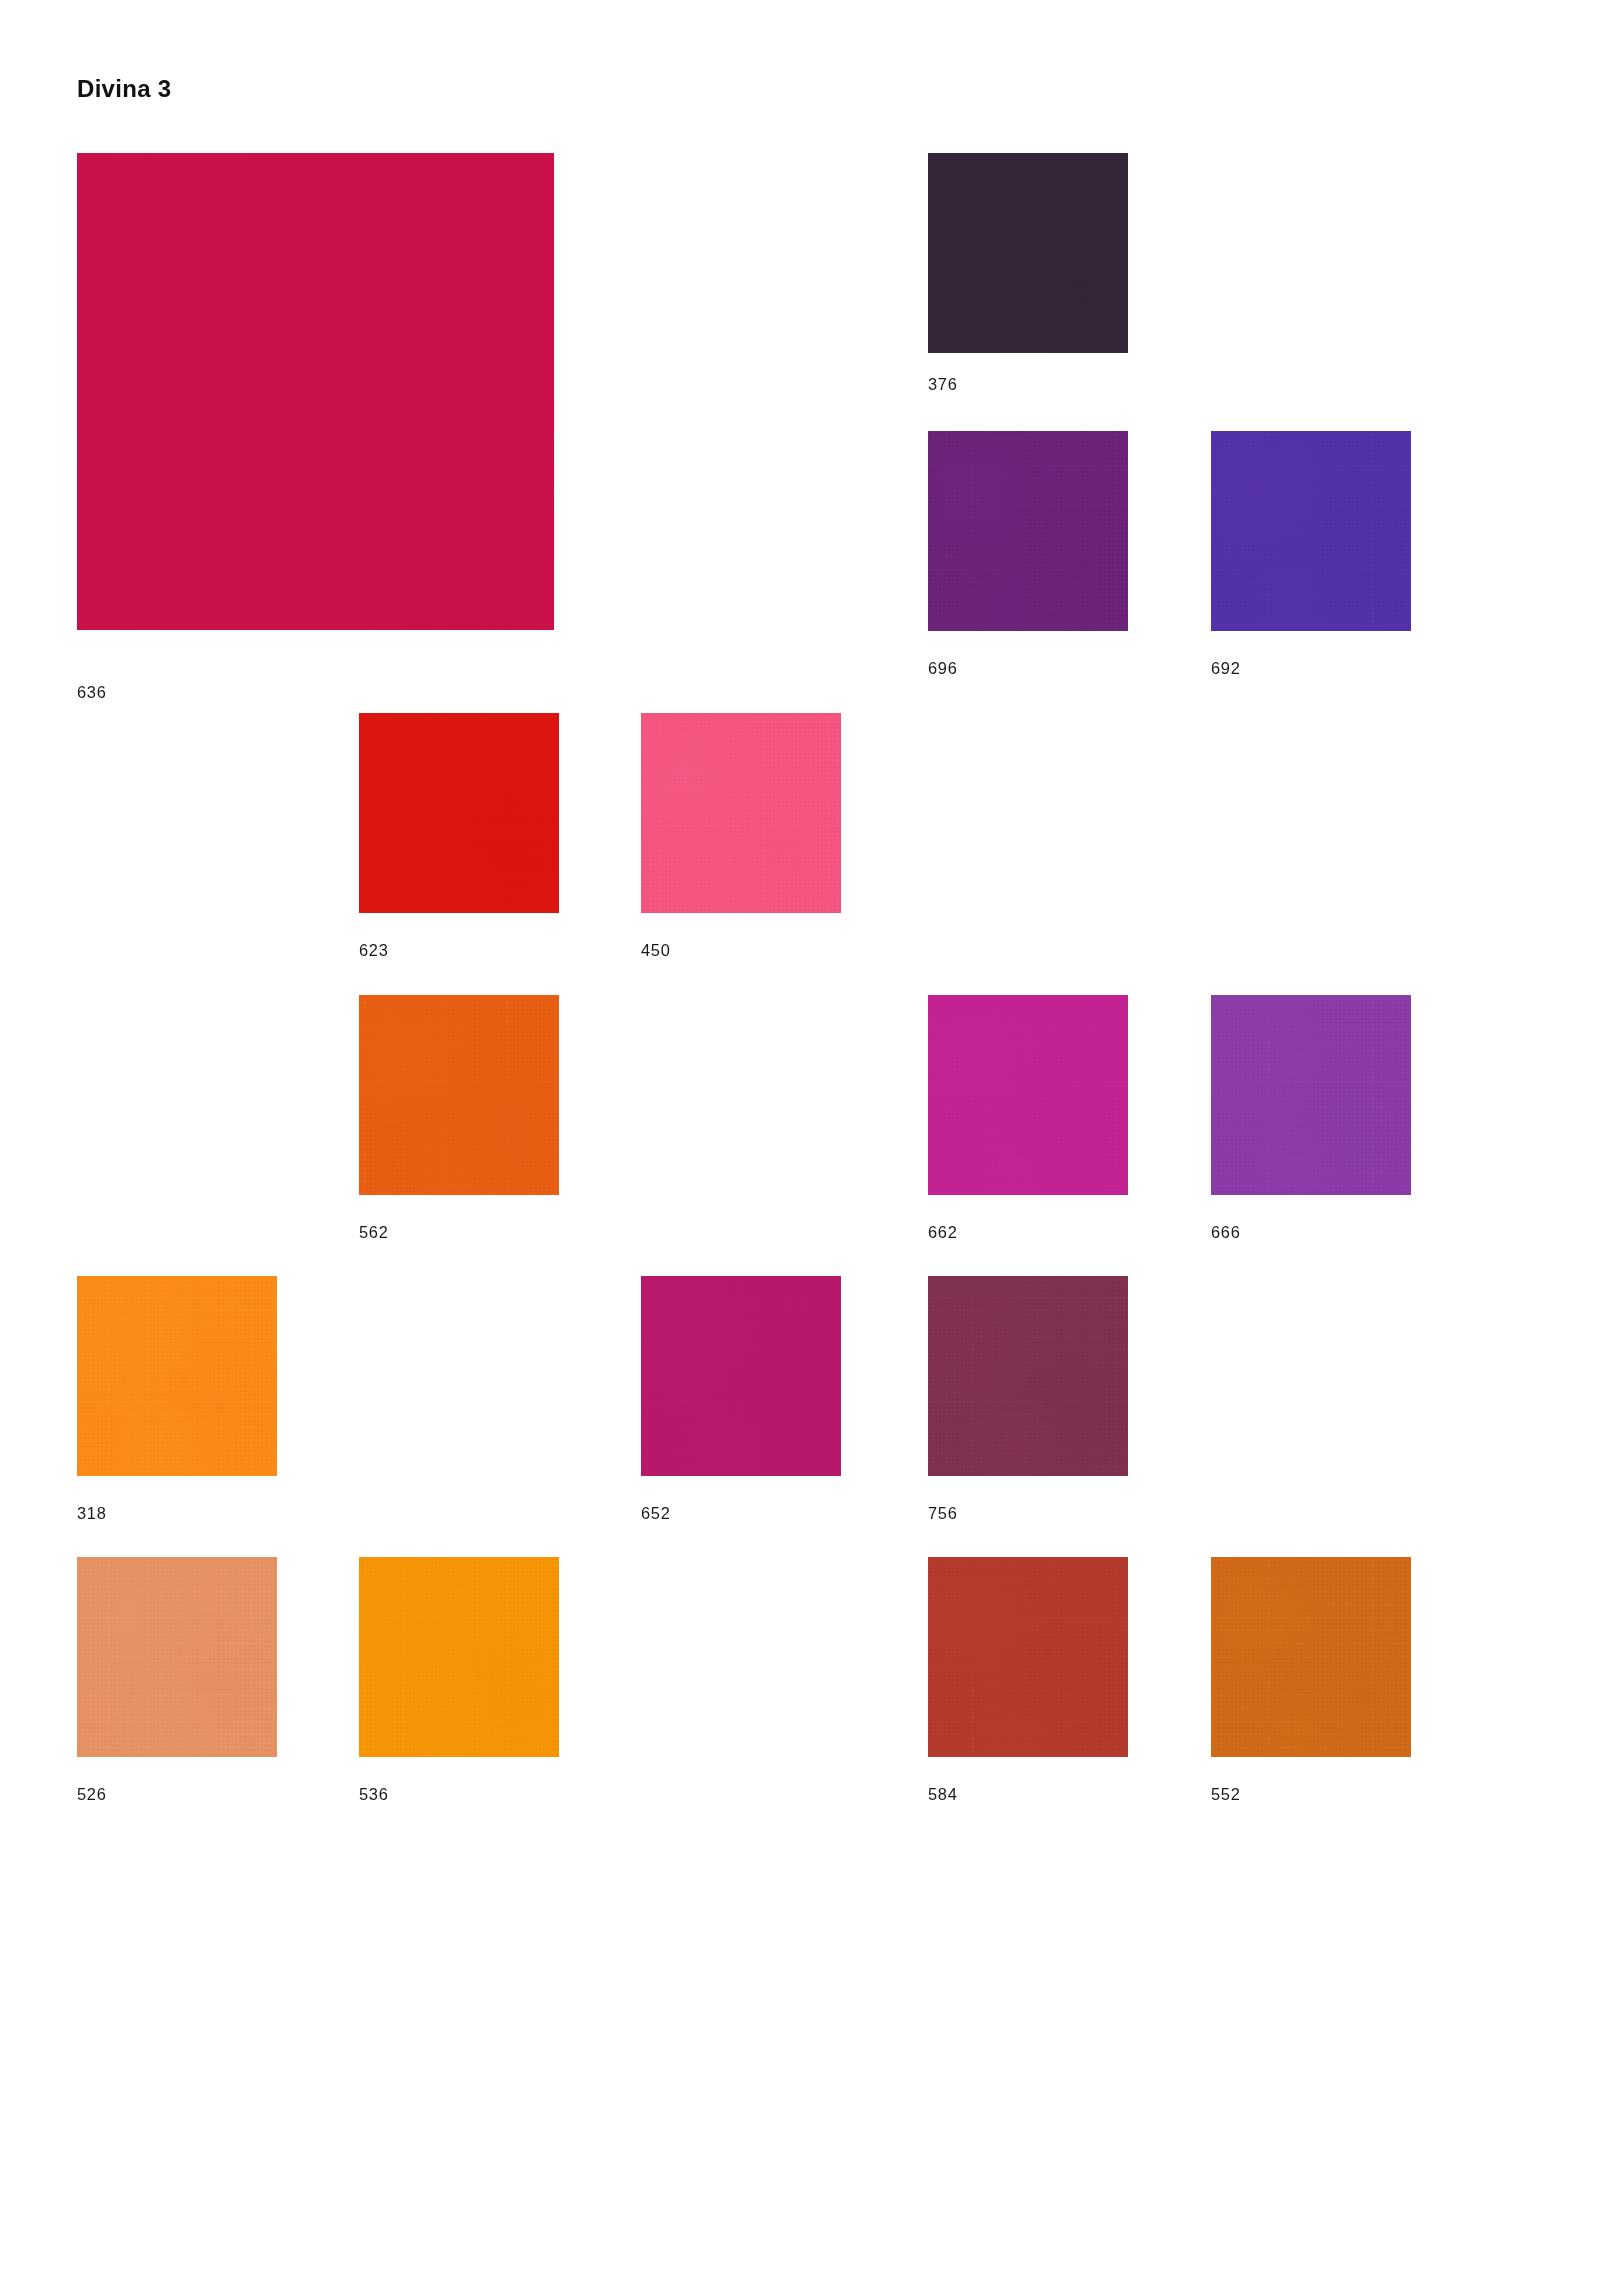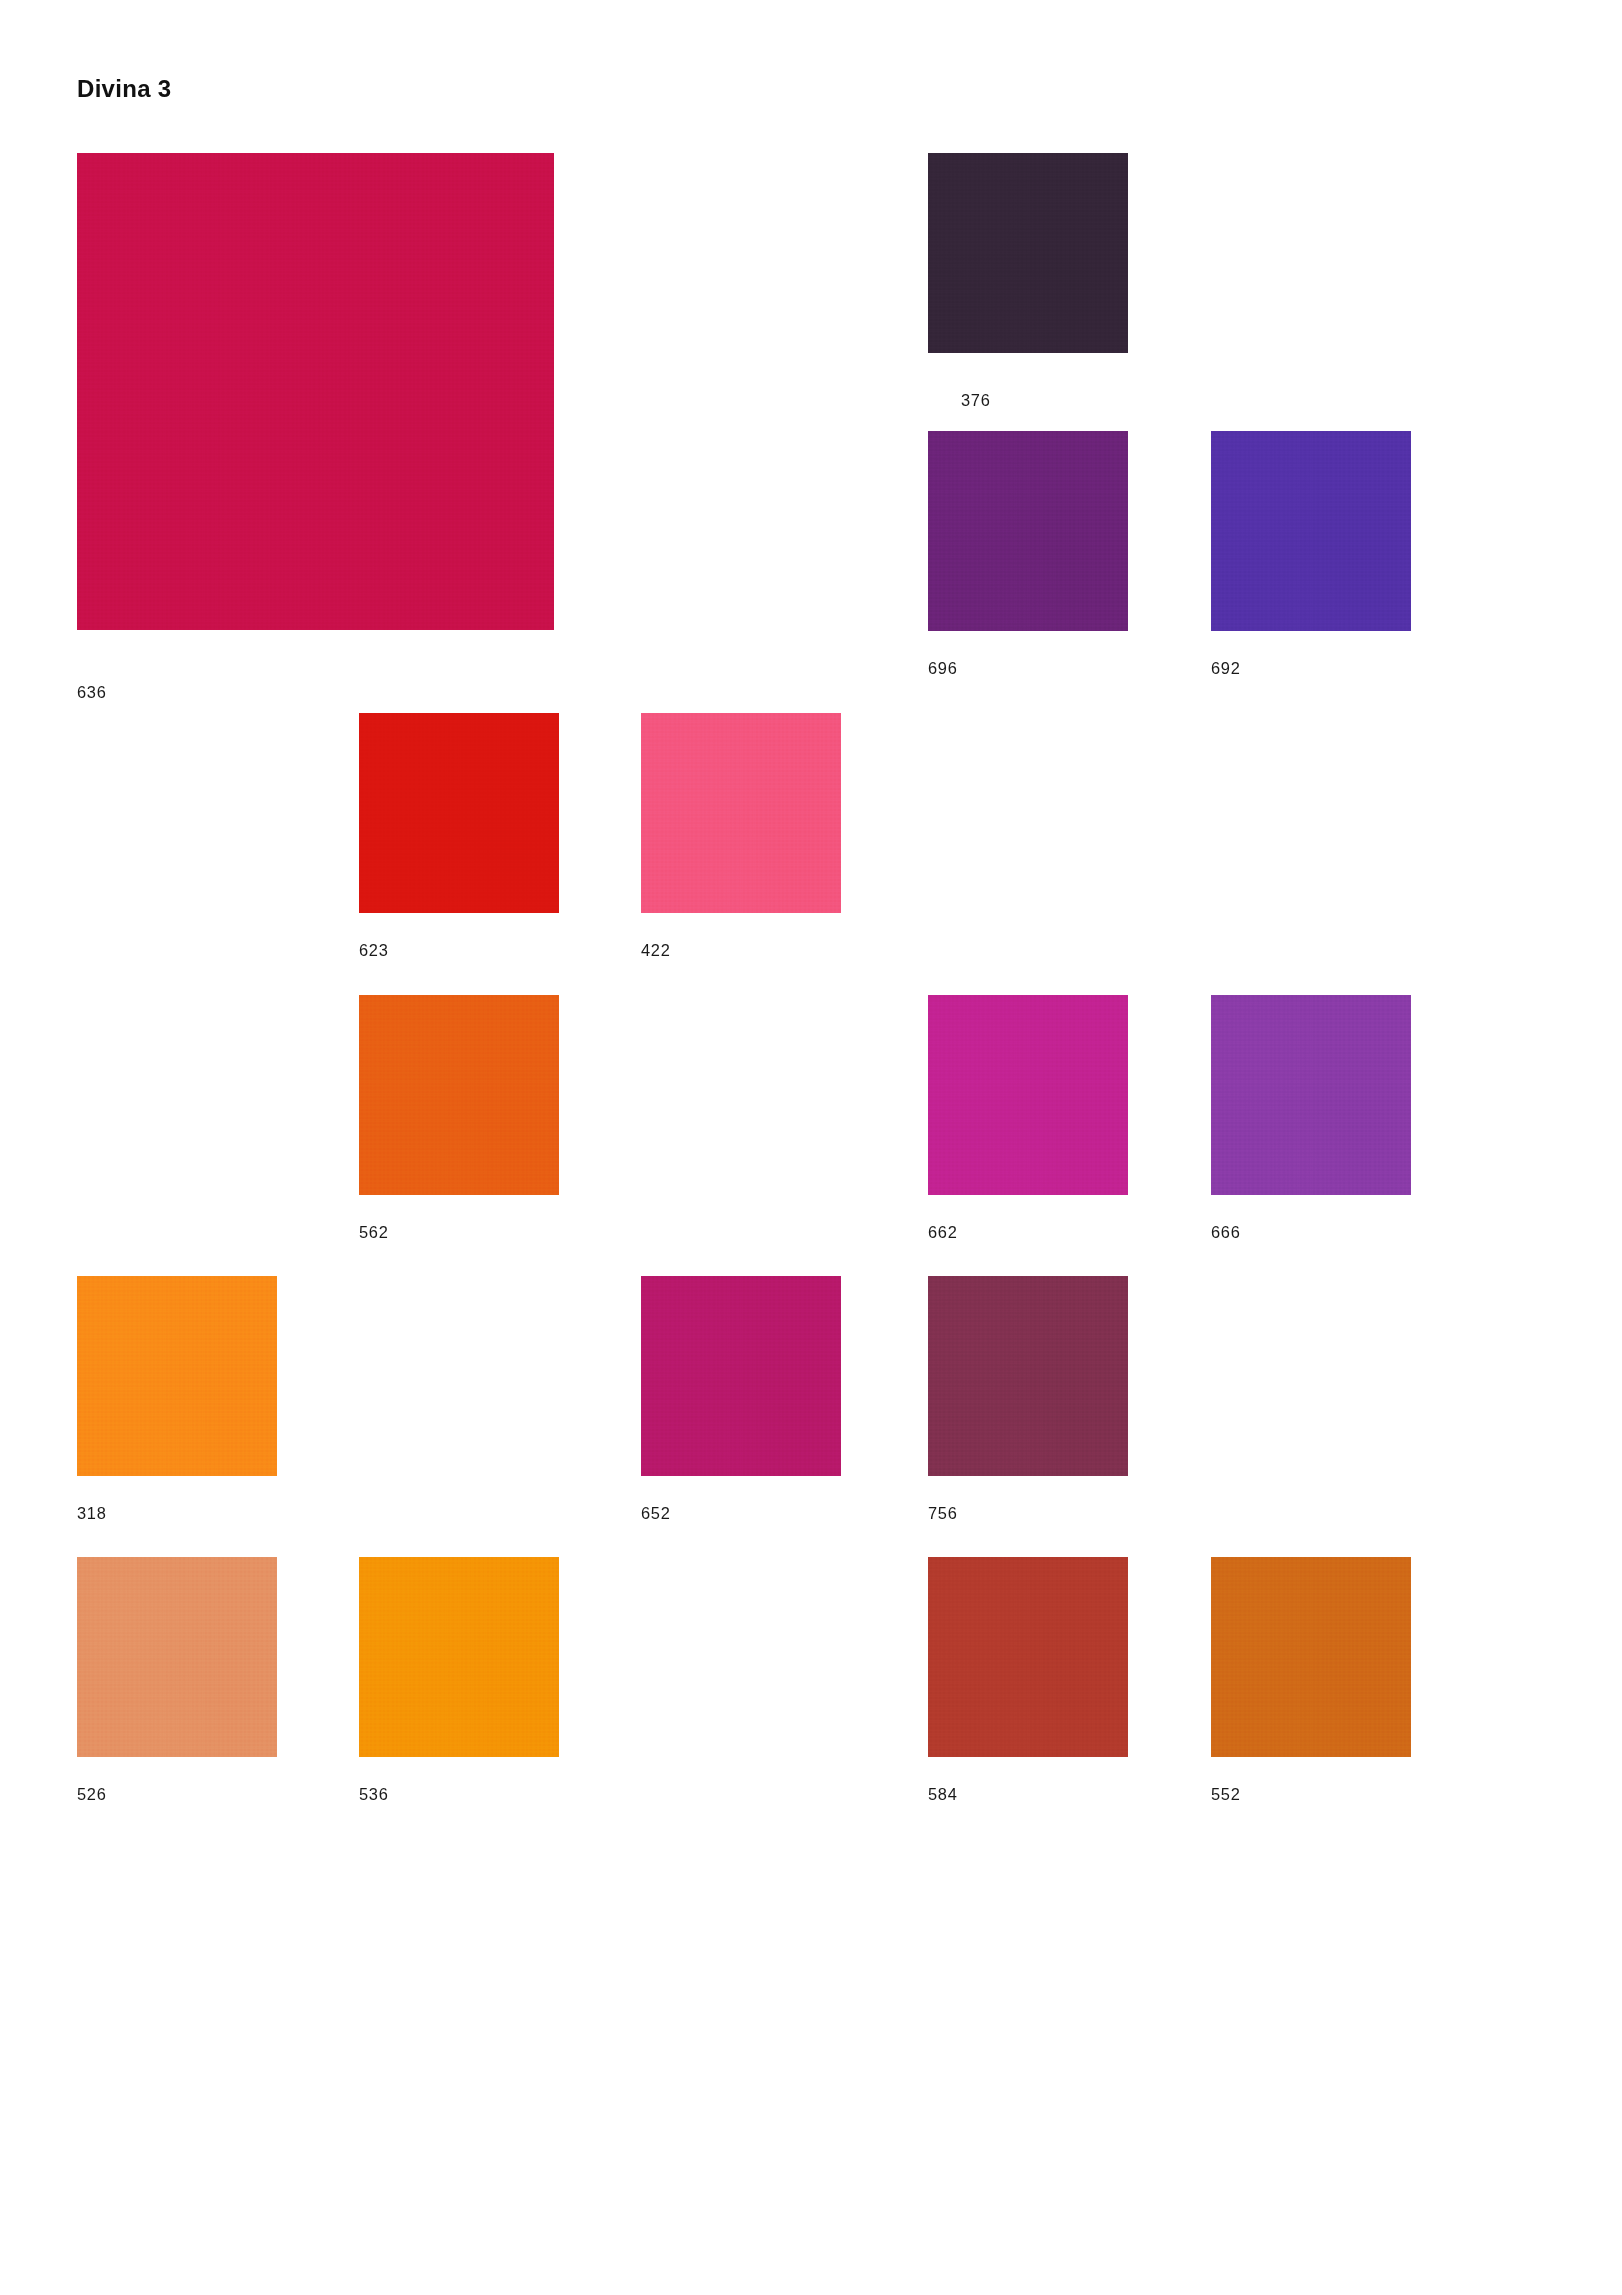--- a/index.html
+++ b/index.html
@@ -113,37 +113,37 @@
   <div class="collection-title">Divina 3</div>
 
   <div class="swatch-grid">
       <div class="swatch-cell" style="left: 77px; top: 153px; width: 477px; height: 477px;">
         <div class="swatch-chip" title="636" style="background-color: rgb(201, 16, 74);"></div>
       </div>
       <div class="swatch-label" style="left: 77px; top: 660px; margin-top: 24px;">636</div>
       <div class="swatch-cell" style="left: 928px; top: 153px; width: 200px; height: 200px;">
         <div class="swatch-chip" title="376" style="background-color: rgb(52, 37, 56);"></div>
       </div>
-      <div class="swatch-label" style="left: 928px; top: 392px; margin-left: 33px;">376</div>
+      <div class="swatch-label" style="left: 928px; top: 376px;">376</div>
       <div class="swatch-cell" style="left: 928px; top: 431px; width: 200px; height: 200px;">
         <div class="swatch-chip" title="696" style="background-color: rgb(107, 35, 120);"></div>
       </div>
       <div class="swatch-label" style="left: 928px; top: 660px;">696</div>
       <div class="swatch-cell" style="left: 1211px; top: 431px; width: 200px; height: 200px;">
         <div class="swatch-chip" title="692" style="background-color: rgb(83, 49, 168);"></div>
       </div>
       <div class="swatch-label" style="left: 1211px; top: 660px;">692</div>
       <div class="swatch-cell" style="left: 359px; top: 713px; width: 200px; height: 200px;">
         <div class="swatch-chip" title="623" style="background-color: rgb(219, 21, 15);"></div>
       </div>
       <div class="swatch-label" style="left: 359px; top: 942px;">623</div>
       <div class="swatch-cell" style="left: 641px; top: 713px; width: 200px; height: 200px;">
         <div class="swatch-chip" title="626" style="background-color: rgb(244, 85, 126);"></div>
       </div>
-      <div class="swatch-label" style="left: 641px; top: 942px;">422</div>
+      <div class="swatch-label" style="left: 641px; top: 942px;">450</div>
       <div class="swatch-cell" style="left: 359px; top: 995px; width: 200px; height: 200px;">
         <div class="swatch-chip" title="562" style="background-color: rgb(232, 94, 19);"></div>
       </div>
       <div class="swatch-label" style="left: 359px; top: 1224px;">562</div>
       <div class="swatch-cell" style="left: 928px; top: 995px; width: 200px; height: 200px;">
         <div class="swatch-chip" title="662" style="background-color: rgb(195, 34, 146);"></div>
       </div>
       <div class="swatch-label" style="left: 928px; top: 1224px;">662</div>
       <div class="swatch-cell" style="left: 1211px; top: 995px; width: 200px; height: 200px;">
         <div class="swatch-chip" title="666" style="background-color: rgb(138, 59, 168);"></div>

